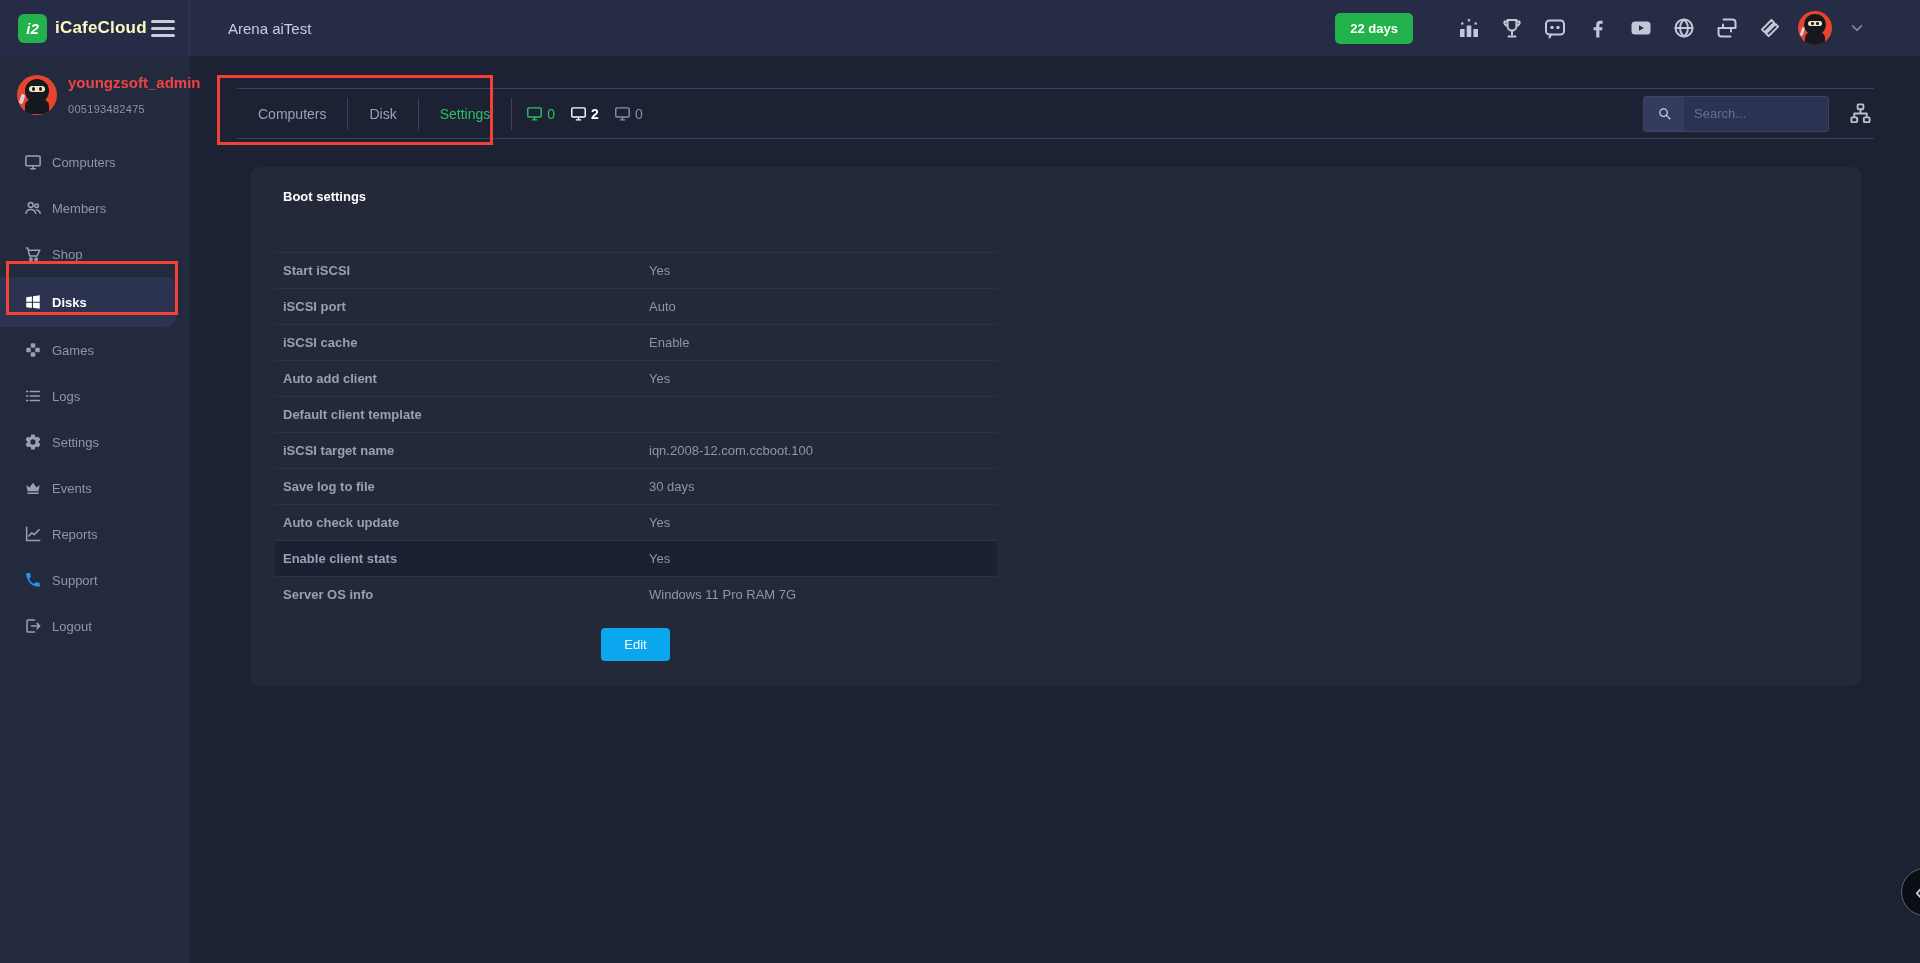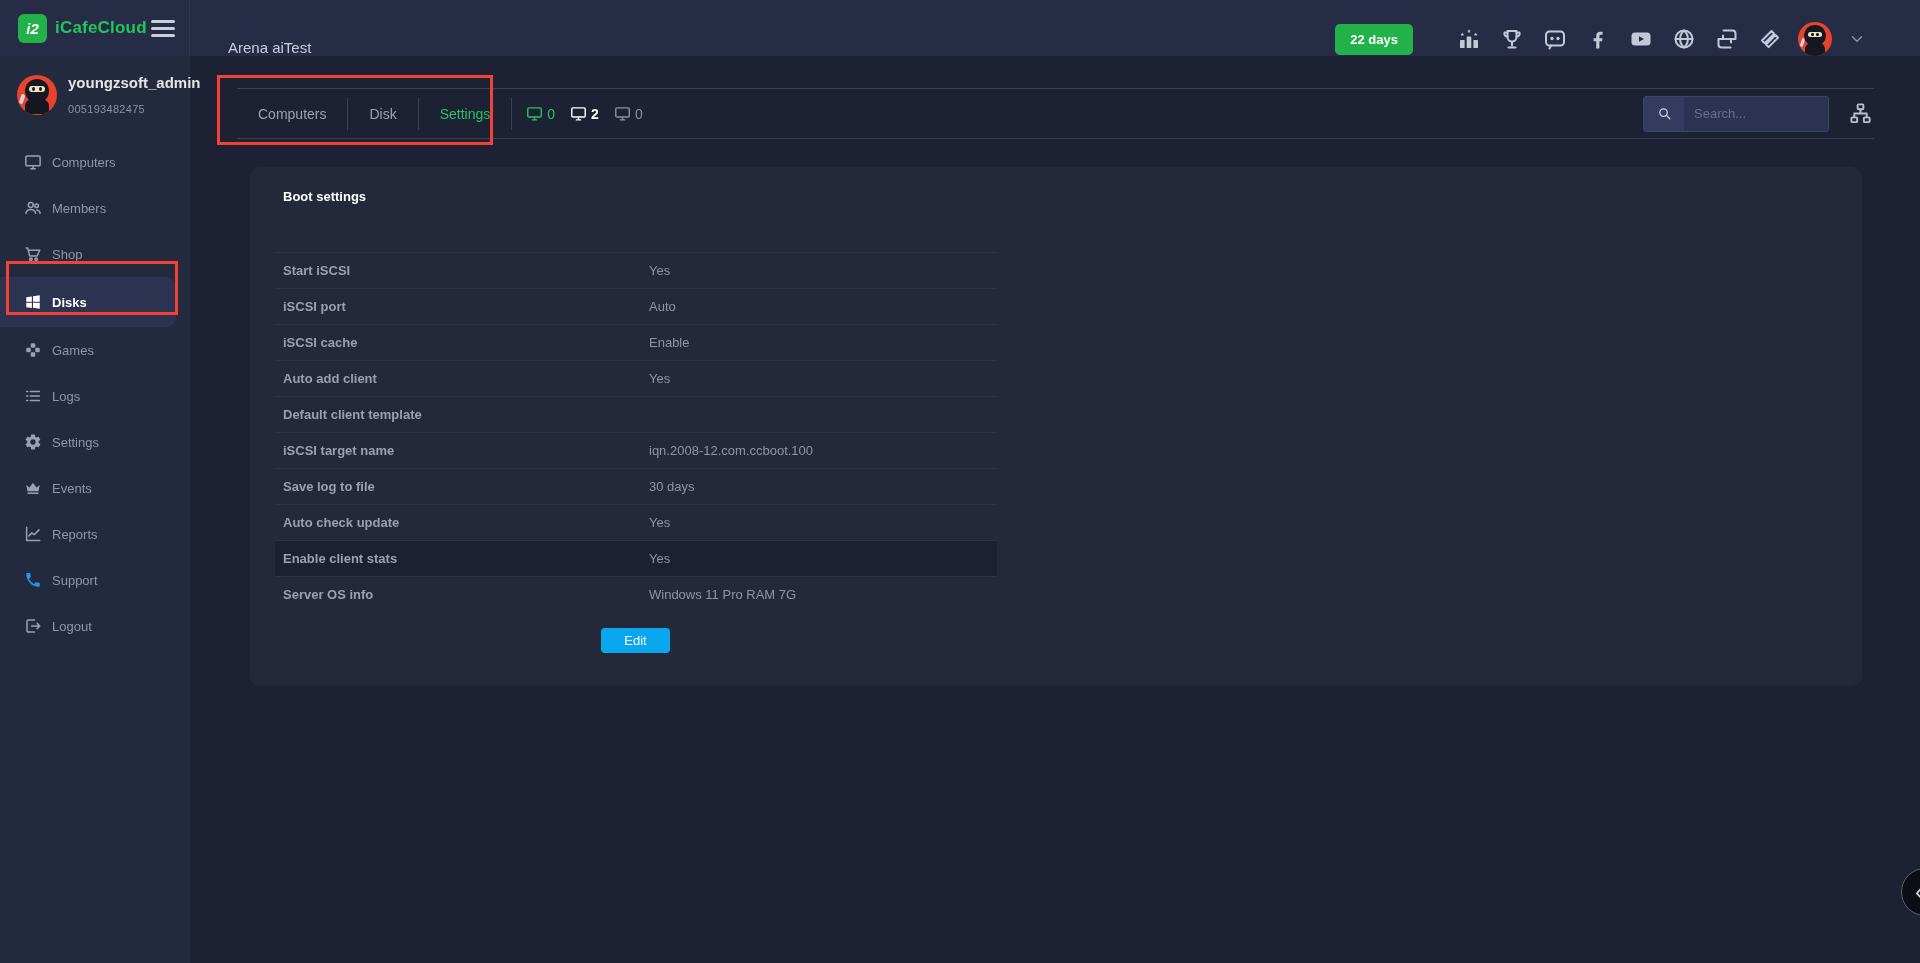--- a/index.html
+++ b/index.html
@@ -2,24 +2,24 @@
 <html><head>
 <meta charset="utf-8">
 <style>
   html,body{margin:0;padding:0}
   body{
     width:1920px;height:963px;position:relative;overflow:hidden;
     background:#1c2134;color:#e6e9f2;
     font-family:"Liberation Sans", sans-serif;
   }
   
-  .topbar{position:absolute;left:0;top:0;width:1920px;height:56px;background:#262c45;display:flex;align-items:flex-end;z-index:5}
+  .topbar{position:absolute;left:0;top:0;width:1920px;height:56px;background:#262c45;display:flex;align-items:center;z-index:5}
   .brand{width:190px;height:100%;display:flex;align-items:center;box-sizing:border-box;padding-left:18px;border-right:1px solid #313753;background:#262c45}
   .logo-mark{width:29px;height:29px;border-radius:6px;background:#23b14c;color:#fff;font-weight:bold;font-style:italic;font-size:15px;display:flex;align-items:center;justify-content:center;cursor:pointer;flex:0 0 auto}
-  .app-name{color:#22c55e;font-size:17px;font-weight:bold;margin-left:8px;letter-spacing:.2px;white-space:nowrap}
+  .app-name{color:#fef9c3;font-size:17px;font-weight:bold;margin-left:8px;letter-spacing:.2px;white-space:nowrap}
   .hamburger{margin-left:auto;margin-right:14px;width:24px;display:flex;flex-direction:column;gap:4px;cursor:pointer}
   .hamburger span{display:block;height:3px;border-radius:2px;background:#c9cedd}
   .page-title{margin-left:38px;font-size:15px;color:#c9cedd}
   .topbar-right{margin-left:auto;display:flex;align-items:center;gap:16px;padding-right:54px}
   .badge{background:#23b14c;color:#fff;font-size:13px;font-weight:bold;padding:8px 15px;border-radius:5px;cursor:pointer;margin-right:28px}
   .tb-icons{display:flex;align-items:center;gap:19px}
   .tb-icon{width:24px;height:24px;color:#c3c8d8;cursor:pointer;display:inline-flex}
   .chev{width:18px;height:18px;color:#8b92a8;cursor:pointer;display:inline-flex}
   
   .icn svg{width:100%;height:100%;stroke:currentColor;fill:none;stroke-width:2;stroke-linecap:round;stroke-linejoin:round}
@@ -30,21 +30,21 @@
   .avatar.usr{width:40px;height:40px}
   .nin-hood{position:absolute;left:19%;top:10%;width:62%;height:62%;background:#16181f;border-radius:50%}
   .nin-body{position:absolute;left:20%;top:58%;width:60%;height:42%;background:#16181f;border-radius:45% 45% 0 0}
   .nin-face{position:absolute;left:30%;top:29%;width:40%;height:16%;background:#f2e3c1;border-radius:999px}
   .nin-eye{position:absolute;top:31%;width:8%;height:11%;background:#16181f;border-radius:50%}
   .nin-eye.l{left:38%}.nin-eye.r{left:54%}
   .nin-sword{position:absolute;left:8%;top:48%;width:10%;height:26%;background:#cfd3e0;border-radius:2px;transform:rotate(18deg)}
   
   .sidebar{position:absolute;left:0;top:56px;bottom:0;width:190px;background:#242a3d;z-index:4}
   .user{display:flex;align-items:center;gap:11px;padding:18px 10px 8px 17px}
-  .user-name{font-size:15px;font-weight:bold;color:#e5e5e5;white-space:nowrap}
+  .user-name{font-size:15px;font-weight:bold;color:#ef4444;white-space:nowrap}
   .user-id{font-size:11px;color:#8b92a8;margin-top:12px;letter-spacing:.3px}
   .side-menu{margin-top:16px}
   .side-item{height:46px;display:flex;align-items:center;gap:10px;padding-left:24px;color:#8f96ab;font-size:13px;cursor:pointer;box-sizing:border-box}
   .side-item .sicon{width:18px;height:18px;color:#9aa1b5;display:inline-flex;flex:0 0 auto}
   .side-item .sicon.blue{color:#2097f3}
   .side-item.active{background:#2c3350;border-radius:0 10px 10px 0;margin-right:14px;height:50px}
   .side-item.active .slabel{color:#fff;font-weight:bold}
   .side-item.active .sicon{color:#fff}
   
   .toolbar{position:absolute;left:237px;top:88px;width:1637px;height:51px;border-top:1px solid #3a4158;border-bottom:1px solid #3a4158;display:flex;align-items:center;box-sizing:border-box;z-index:2}
@@ -67,21 +67,21 @@
   .sitemap-btn{width:23px;height:23px;color:#b9bfd0;cursor:pointer;display:inline-flex}
   
   .card{position:absolute;left:250px;top:167px;width:1612px;height:519px;background:#232939;border-radius:10px;z-index:1}
   .card-title{position:absolute;left:33px;top:22px;font-size:13px;font-weight:bold;color:#fff}
   .settings-table{position:absolute;left:25px;top:85px;width:722px;border-top:1px solid #2c3349}
   .srow{height:35px;display:flex;align-items:center;border-bottom:1px solid #2c3349;padding:0 8px;box-sizing:content-box}
   .srow:last-child{border-bottom:none}
   .srow.highlighted{background:#1b2132}
   .srow-label{width:366px;font-size:13px;font-weight:bold;color:#99a0b4;flex:0 0 auto}
   .srow-value{font-size:13px;color:#8e95a8}
-  .edit-btn{position:absolute;left:351px;top:461px;width:69px;height:25px;background:#0aa6ee;border:none;border-radius:4px;color:#fff;font-size:13px;cursor:pointer;font-family:"Liberation Sans",sans-serif}
+  .edit-btn{position:absolute;left:351px;top:461px;width:69px;height:33px;background:#0aa6ee;border:none;border-radius:4px;color:#fff;font-size:13px;cursor:pointer;font-family:"Liberation Sans",sans-serif}
   
   .ann{position:absolute;border:3px solid #f44135;box-sizing:border-box;pointer-events:none;z-index:8}
   .ann-tabs{left:217px;top:75px;width:276px;height:70px}
   .ann-disks{left:6px;top:261px;width:172px;height:54px}
   
   .collapse{position:absolute;left:1901px;top:868px;width:46px;height:46px;border-radius:50%;background:#0b0e15;border:1px solid #56666b;color:#e6e9f2;display:flex;align-items:center;justify-content:center;z-index:9;cursor:pointer}
   .collapse span{font-size:24px;line-height:1;margin-left:-12px;color:#cfd3e0}
 </style>
 </head>
 <body>

